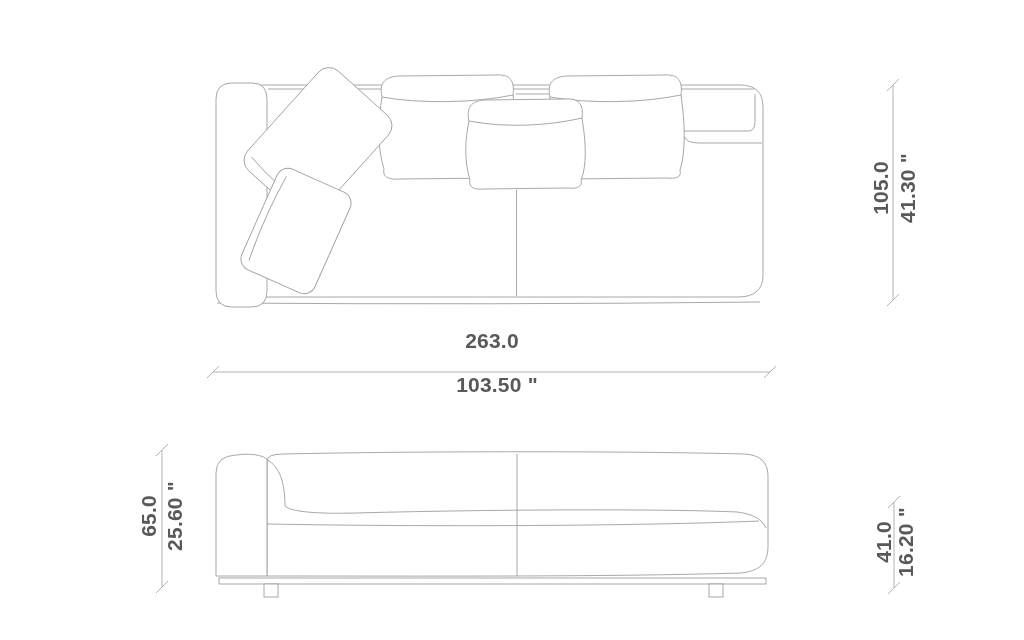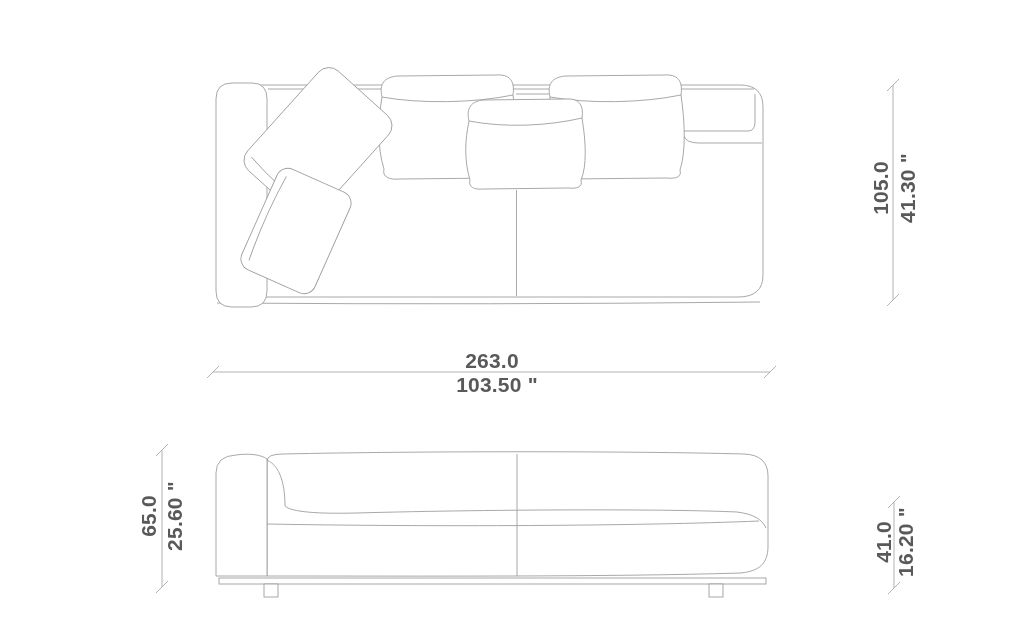--- a/index.html
+++ b/index.html
@@ -105,21 +105,21 @@
       </g>
 
       <g>
         <path class="dim-stroke" d="M 894 502 L 894 588"></path>
         <path class="dim-stroke" d="M 888 508 L 900 496"></path>
         <path class="dim-stroke" d="M 888 594 L 900 582"></path>
       </g>
     </g>
   </svg>
 
-  <div class="dim-label" style="left:492px;top:361px">263.0</div>
+  <div class="dim-label" style="left:492px;top:341px">263.0</div>
   <div class="dim-label" style="left:497px;top:385px">103.50 "</div>
 
   <div class="dim-label rot" style="left:881px;top:188px">105.0</div>
   <div class="dim-label rot" style="left:908px;top:188px">41.30 "</div>
 
   <div class="dim-label rot" style="left:149px;top:516px">65.0</div>
   <div class="dim-label rot" style="left:175px;top:516px">25.60 "</div>
 
   <div class="dim-label rot" style="left:884px;top:542px">41.0</div>
   <div class="dim-label rot" style="left:906px;top:542px">16.20 "</div>

